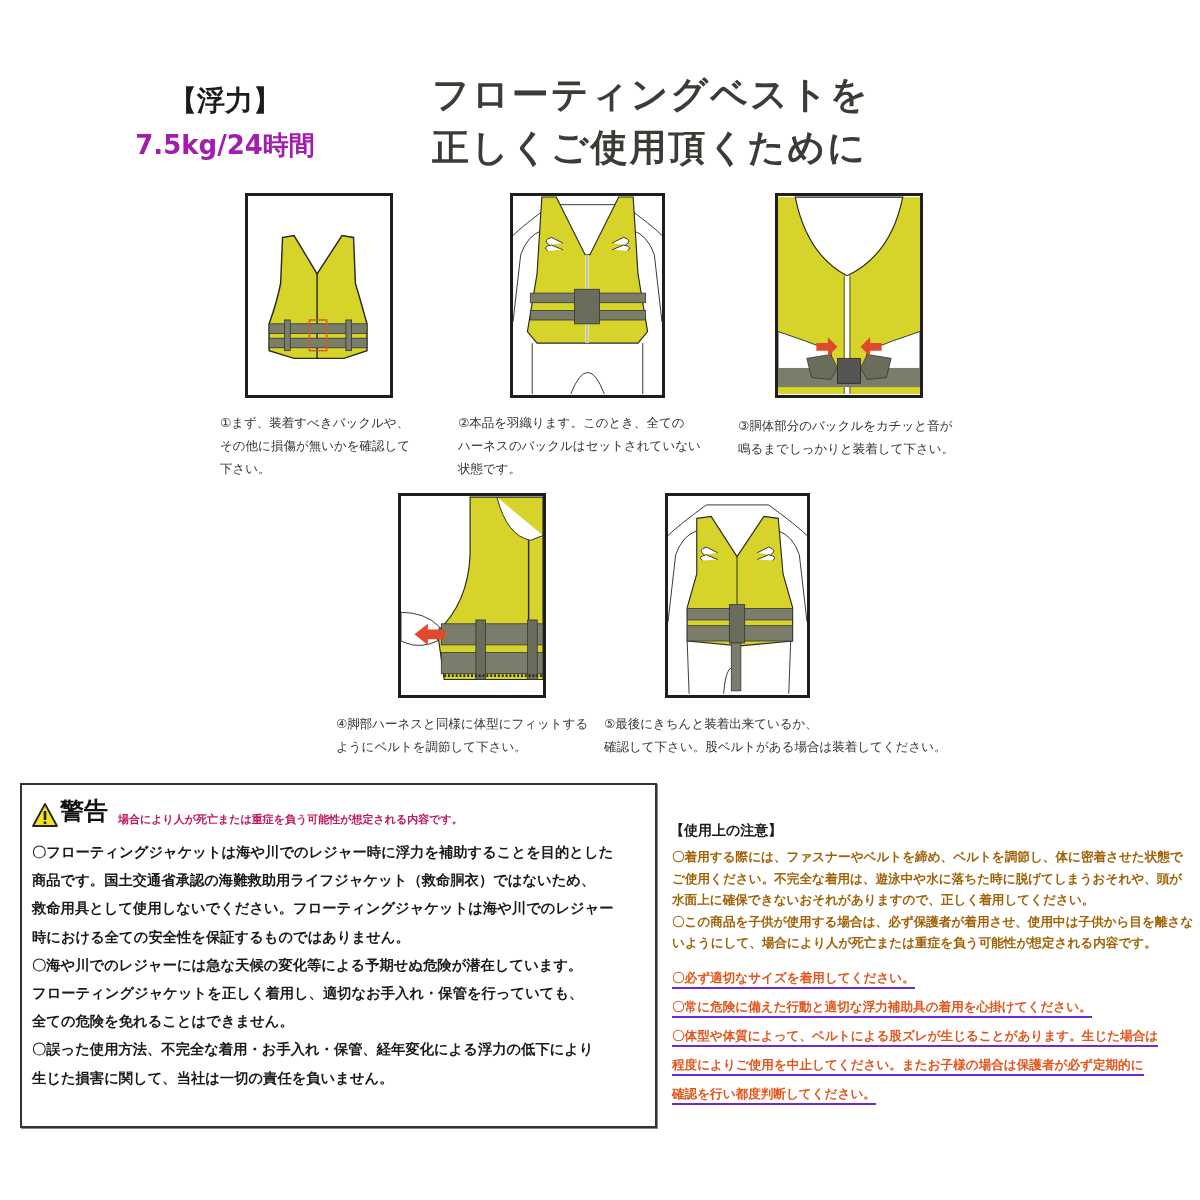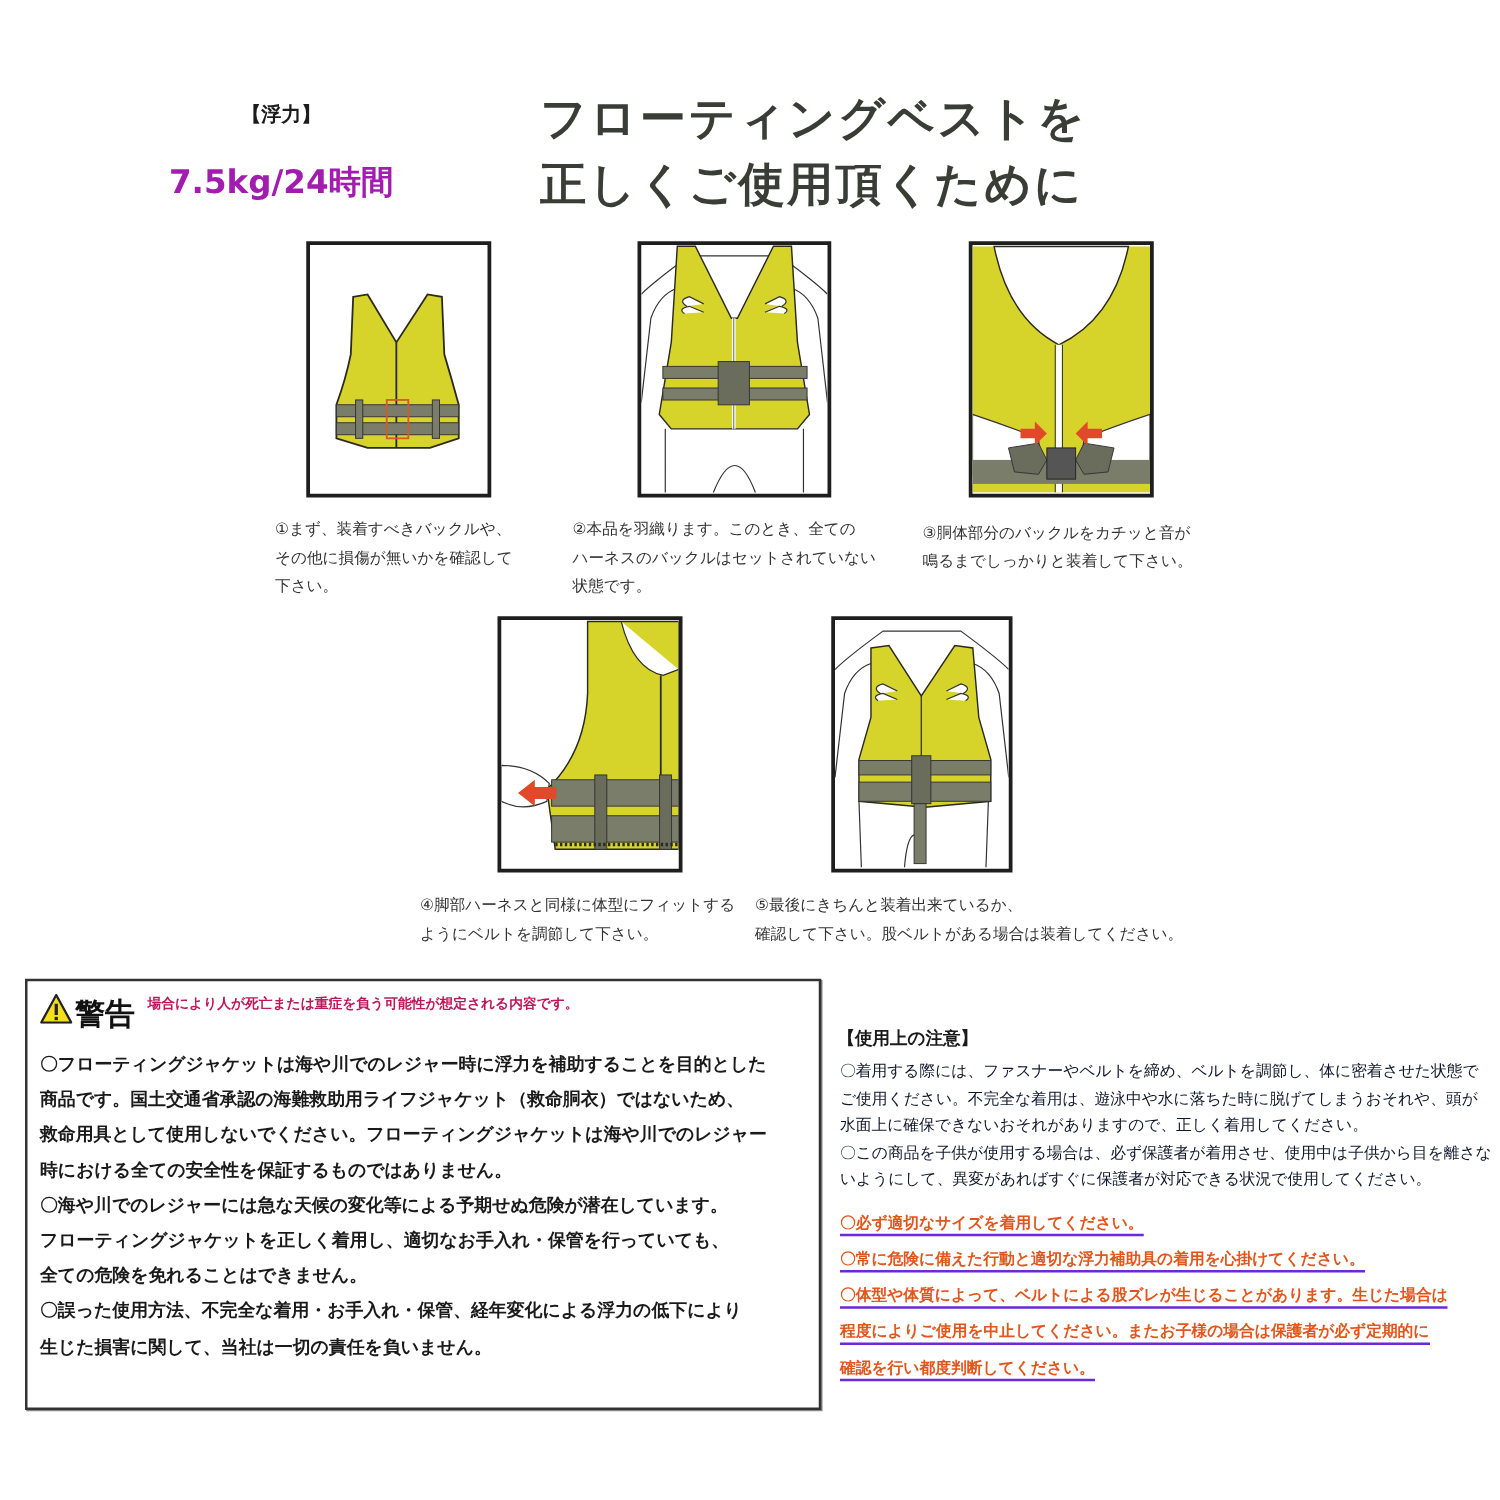--- a/index.html
+++ b/index.html
@@ -1,42 +1,42 @@
 <!DOCTYPE html>
 <html><head>
 <meta charset="utf-8">
 <style>
   html, body { margin:0; padding:0; background:#ffffff; }
   body { width:1200px; height:1200px; position:relative; overflow:hidden;
          font-family:"DejaVu Sans", sans-serif; color:#222; }
   .abs { position:absolute; }
 
   
-  .buoy-label { left:150px; top:82px; width:150px; text-align:center; font-size:16px; font-weight:bold; color:#1c1c1c; }
+  .buoy-label { left:150px; top:82px; width:150px; text-align:center; font-size:28px; font-weight:bold; color:#1c1c1c; }
   .buoy-value { left:110px; top:128px; width:230px; text-align:center; font-size:26px; font-weight:bold; color:#a21caf; letter-spacing:0px; }
   .title-line { left:432px; font-size:37px; font-weight:bold; color:#3a3d36; letter-spacing:2px; white-space:nowrap; }
   .title-1 { top:70px; }
   .title-2 { top:123px; }
 
   
   .frame { border:3px solid #1e1e1e; background:#fff; overflow:hidden; box-sizing:border-box; }
   .frame svg { display:block; width:100%; height:100%; }
 
   .caption { font-size:12.5px; line-height:23px; color:#333; white-space:nowrap; }
 
   
   .warn-box { left:20px; top:783px; width:637px; height:345px; border:2px solid #333; box-sizing:border-box; box-shadow:1px 1px 0 #888; }
-  .warn-head { left:32px; top:795px; display:flex; align-items:flex-start; white-space:nowrap; }
+  .warn-head { left:32px; top:795px; display:flex; align-items:flex-end; white-space:nowrap; }
   .warn-title { font-size:24px; font-weight:bold; color:#111; margin-left:2px; margin-right:10px; }
   .warn-sub { font-size:11px; font-weight:bold; color:#be185d; }
   .warn-body { left:32px; top:838px; width:620px; font-size:14.3px; font-weight:bold; line-height:28.2px; color:#1a1a1a; white-space:nowrap; }
 
   
   .notes-title { left:670px; top:822px; font-size:14px; font-weight:bold; color:#1a1a1a; }
-  .notes-body { left:672px; top:846px; font-size:12.6px; font-weight:normal; line-height:21.6px; color:#0f172a; white-space:nowrap; }
+  .notes-body { left:672px; top:846px; font-size:12.6px; font-weight:bold; line-height:21.6px; color:#a16207; white-space:nowrap; }
   .notes-red { left:672px; top:966px; font-size:12.6px; font-weight:bold; line-height:24px; color:#e2561c; white-space:nowrap; }
   .notes-red div { display:inline-block; border-bottom:2px solid #6d28d9; line-height:18px; margin-bottom:6px; }
 </style>
 </head>
 <body>
 
 <div class="abs buoy-label">【浮力】</div>
 <div class="abs buoy-value">7.5kg/24時間</div>
 <div class="abs title-line title-1">フローティングベストを</div>
 <div class="abs title-line title-2">正しくご使用頂くために</div>
@@ -162,21 +162,21 @@
   <div>〇誤った使用方法、不完全な着用・お手入れ・保管、経年変化による浮力の低下により</div>
   <div>生じた損害に関して、当社は一切の責任を負いません。</div>
 </div>
 
 <div class="abs notes-title">【使用上の注意】</div>
 <div class="abs notes-body">
   <div>〇着用する際には、ファスナーやベルトを締め、ベルトを調節し、体に密着させた状態で</div>
   <div>ご使用ください。不完全な着用は、遊泳中や水に落ちた時に脱げてしまうおそれや、頭が</div>
   <div>水面上に確保できないおそれがありますので、正しく着用してください。</div>
   <div>〇この商品を子供が使用する場合は、必ず保護者が着用させ、使用中は子供から目を離さな</div>
-  <div>いようにして、異変があればすぐに保護者が対応できる状況で使用してください。</div>
+  <div>いようにして、場合により人が死亡または重症を負う可能性が想定される内容です。</div>
 </div>
 <div class="abs notes-red">
   <div>〇必ず適切なサイズを着用してください。</div><br>
   <div>〇常に危険に備えた行動と適切な浮力補助具の着用を心掛けてください。</div><br>
   <div>〇体型や体質によって、ベルトによる股ズレが生じることがあります。生じた場合は</div><br>
   <div>程度によりご使用を中止してください。またお子様の場合は保護者が必ず定期的に</div><br>
   <div>確認を行い都度判断してください。</div>
 </div>
 
 </body></html>

